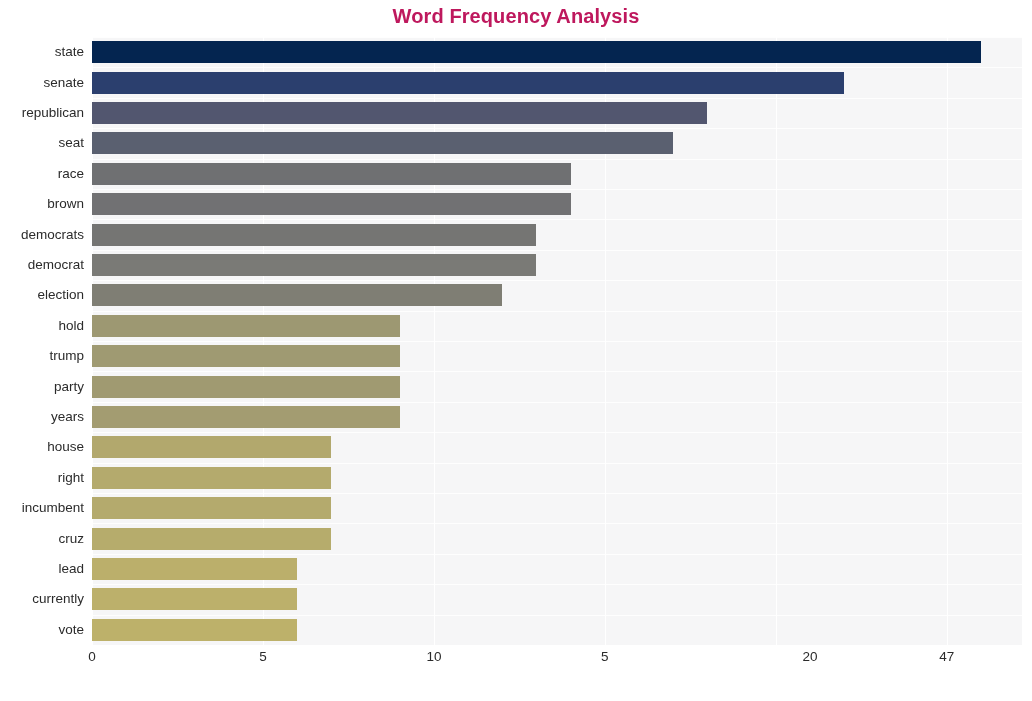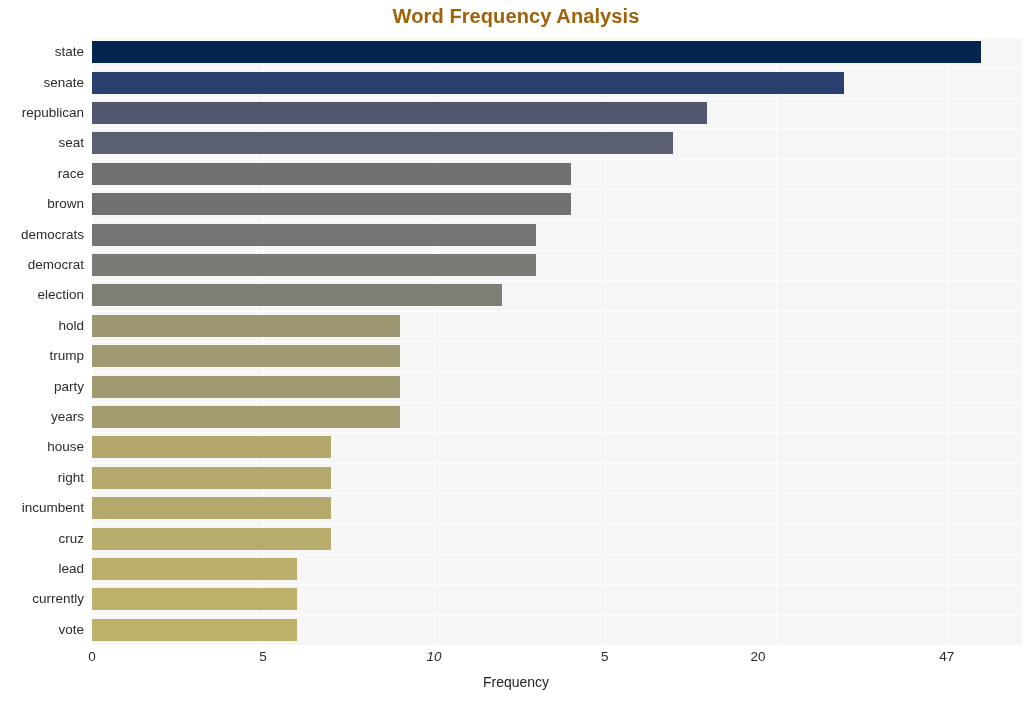--- a/index.html
+++ b/index.html
@@ -23,21 +23,21 @@
 
   
   #chart-title {
     position: absolute;
     left: 0;
     top: 5px;
     width: 1032px;
     text-align: center;
     font-size: 20px;
     font-weight: bold;
-    color: #a16207;
+    color: #be185d;
     letter-spacing: 0.1px;
   }
 
   
   #plot-area {
     position: absolute;
     left: 92px;
     top: 37px;
     width: 930px;
     height: 608px;
@@ -200,21 +200,20 @@
       <div class="ytick" style="top: 460.2px;">incumbent</div>
       <div class="ytick" style="top: 490.6px;">cruz</div>
       <div class="ytick" style="top: 521px;">lead</div>
       <div class="ytick" style="top: 551.4px;">currently</div>
       <div class="ytick" style="top: 581.8px;">vote</div>
     </div>
 
   <div id="xtick-layer">
       <div class="xtick" style="left: 0px;">0</div>
       <div class="xtick" style="left: 170.956px;">5</div>
-      <div class="xtick" style="left: 341.912px; font-style: italic;">10</div>
+      <div class="xtick" style="left: 341.912px;">10</div>
       <div class="xtick" style="left: 512.868px;">5</div>
-      <div class="xtick" style="left: 666px;">20</div>
+      <div class="xtick" style="left: 718px;">20</div>
       <div class="xtick" style="left: 854.779px;">47</div>
     </div>
 
-  <div id="xaxis-label">Frequency</div>
 
 </div>
 
 </body></html>

